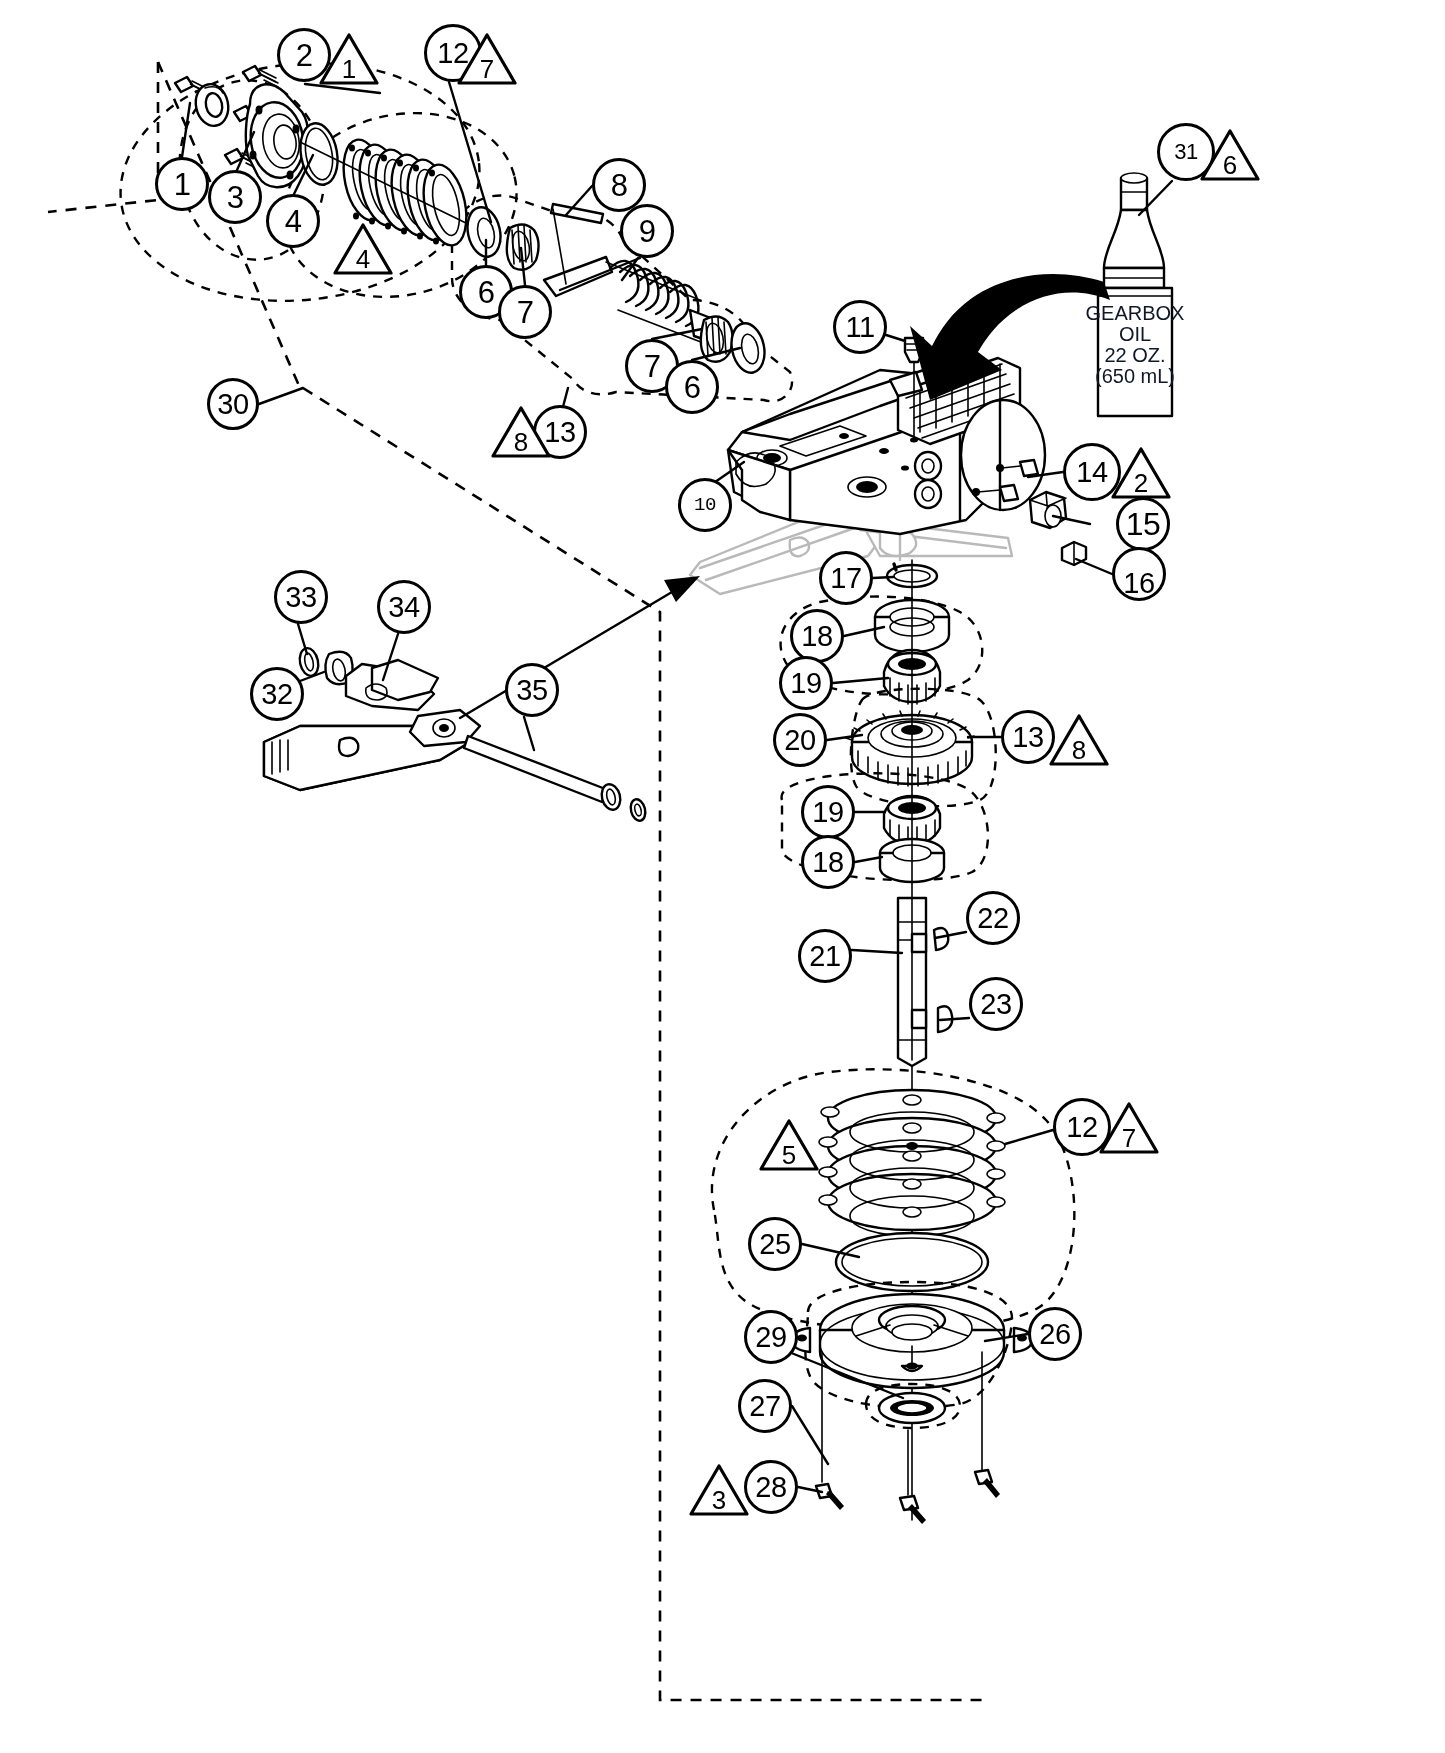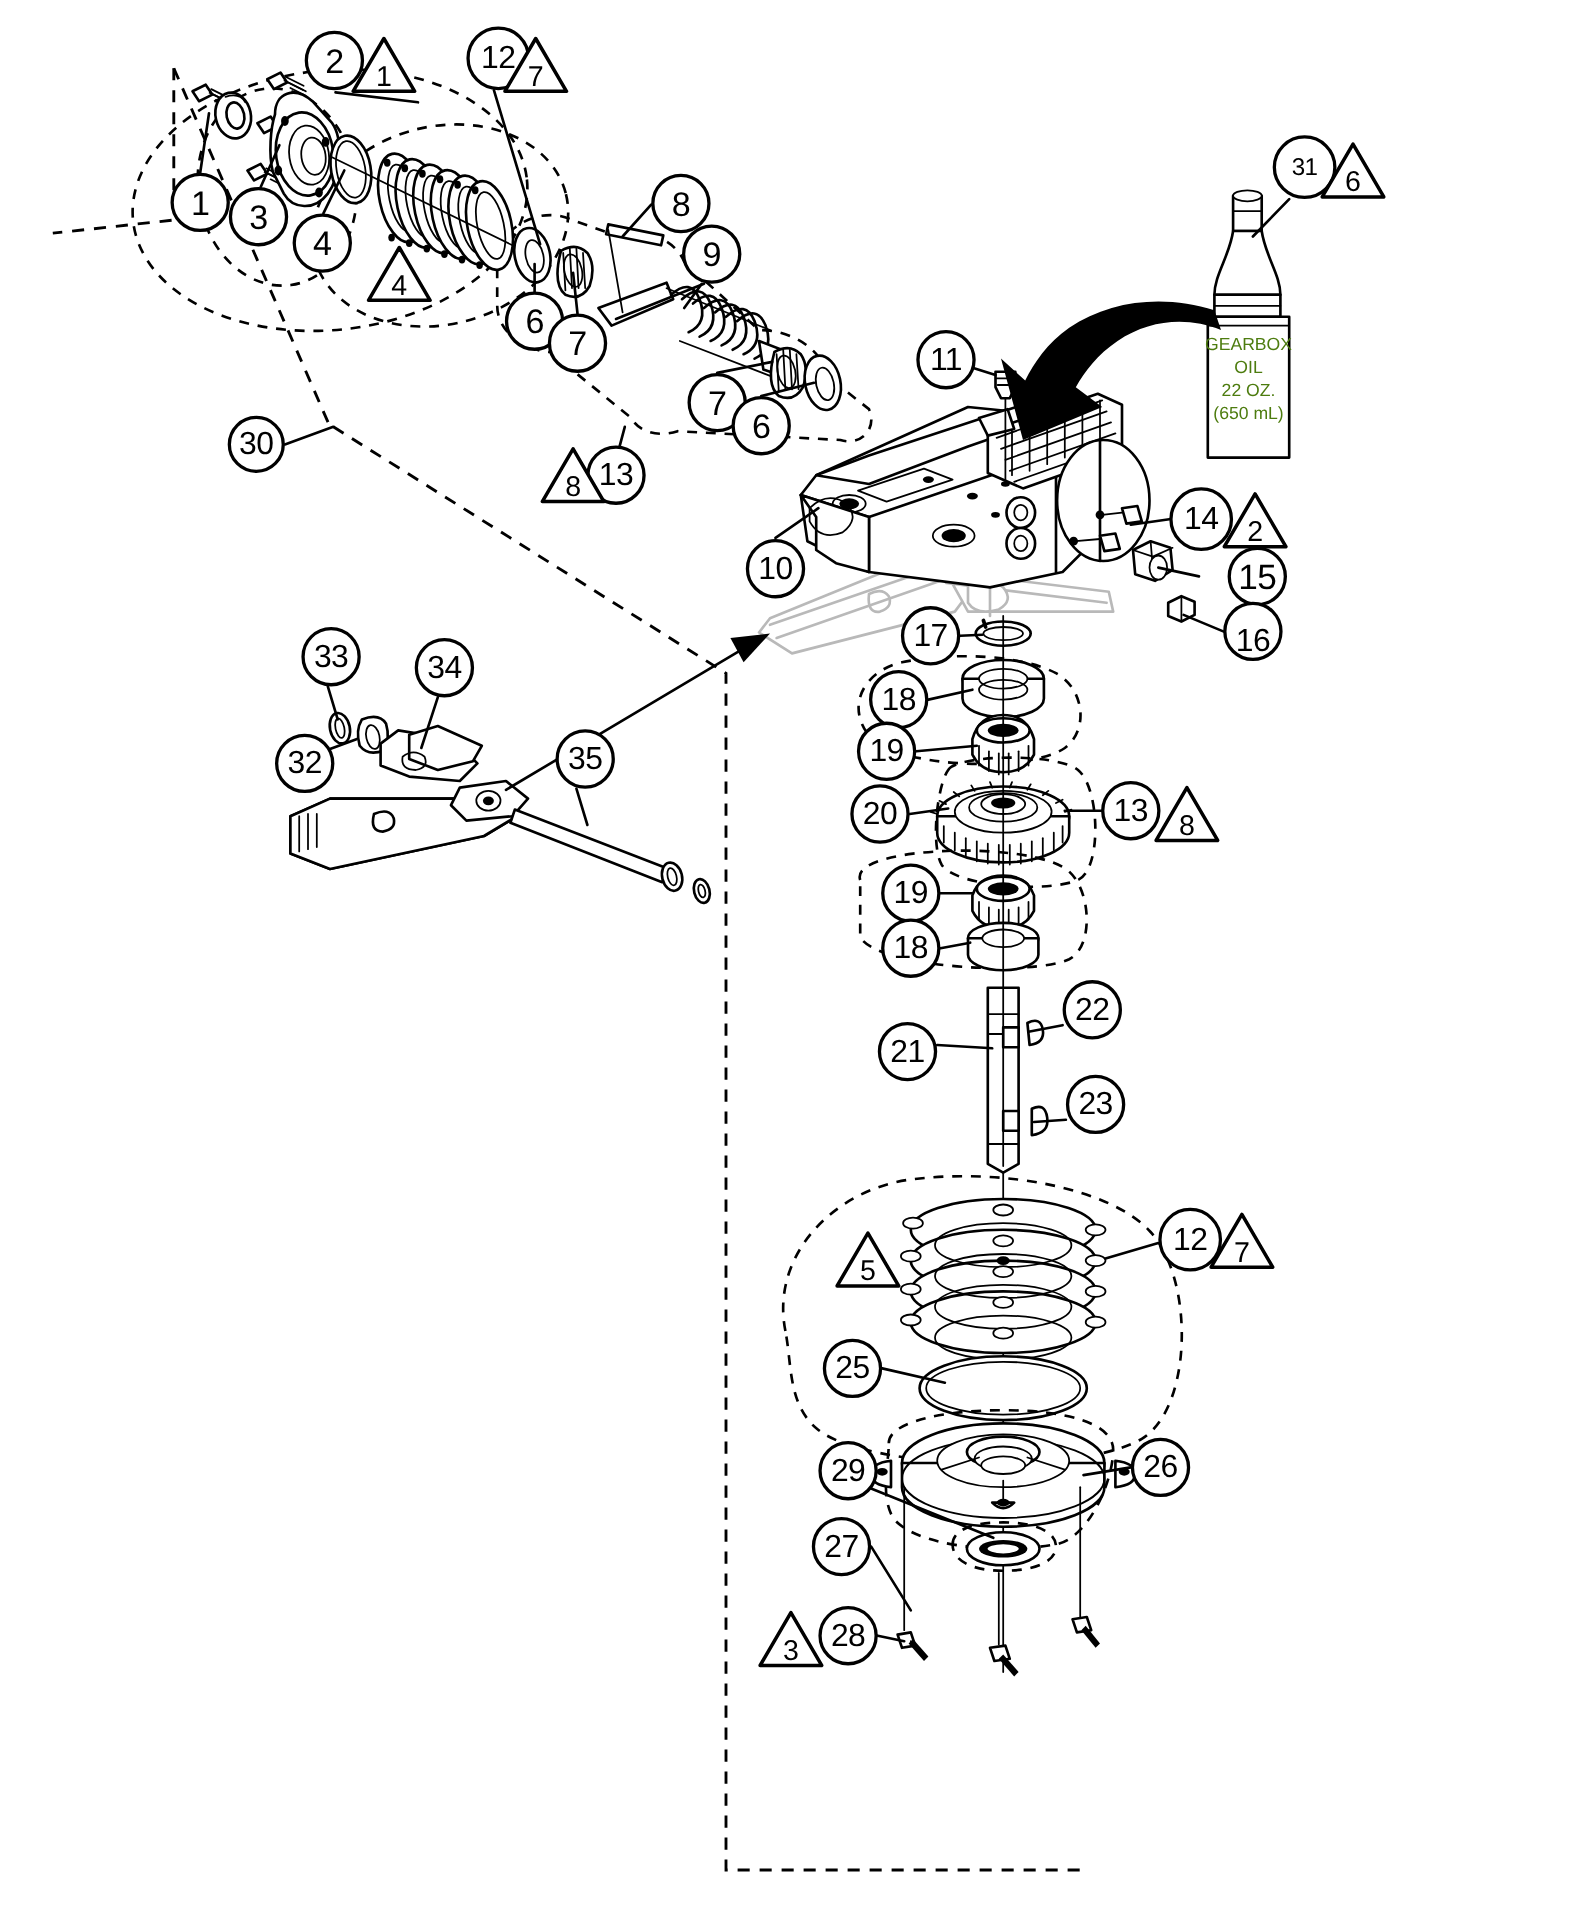--- a/index.html
+++ b/index.html
@@ -47,23 +47,23 @@
     font-size:26px;
     line-height:1;
     padding-bottom:4px;
     color:#000;
   }
   .tri svg{position:absolute;left:0;top:0;}
   
   .bottle-text{
     position:absolute;
     text-align:center;
-    font-size:16px;
+    font-size:20px;
     line-height:21px;
-    color:#4d7c0f;
+    color:#0f172a;
     width:150px;
   }
 </style>
 </head>
 <body>
 
 <div id="sheet">
 
   <svg width="1445" height="1753" viewBox="0 0 1445 1753">
     <defs>
@@ -636,21 +636,21 @@
       </div>
       <div class="balloon" style="left: 833px; top: 300px; width: 54px; height: 54px; font-size: 29px;">
         <span>11</span>
       </div>
       <div class="balloon" style="left: 533px; top: 405px; width: 54px; height: 54px; font-size: 29px;">
         <span>13</span>
       </div>
       <div class="balloon" style="left: 207px; top: 378px; width: 52px; height: 52px; font-size: 29px;">
         <span>30</span>
       </div>
-      <div class="balloon" style="left: 678px; top: 490px; width: 54px; height: 54px; font-size: 29px;">
+      <div class="balloon" style="left: 678px; top: 478px; width: 54px; height: 54px; font-size: 19px; font-family: Liberation Mono, monospace;">
         <span>10</span>
       </div>
       <div class="balloon" style="left: 1063px; top: 443px; width: 58px; height: 58px; font-size: 29px;">
         <span>14</span>
       </div>
       <div class="balloon" style="left: 1116px; top: 497px; width: 54px; height: 54px; font-size: 32px;">
         <span>15</span>
       </div>
       <div class="balloon" style="left: 1112px; top: 547px; width: 54px; height: 54px; font-size: 29px; align-items: flex-end;">
         <span>16</span>

